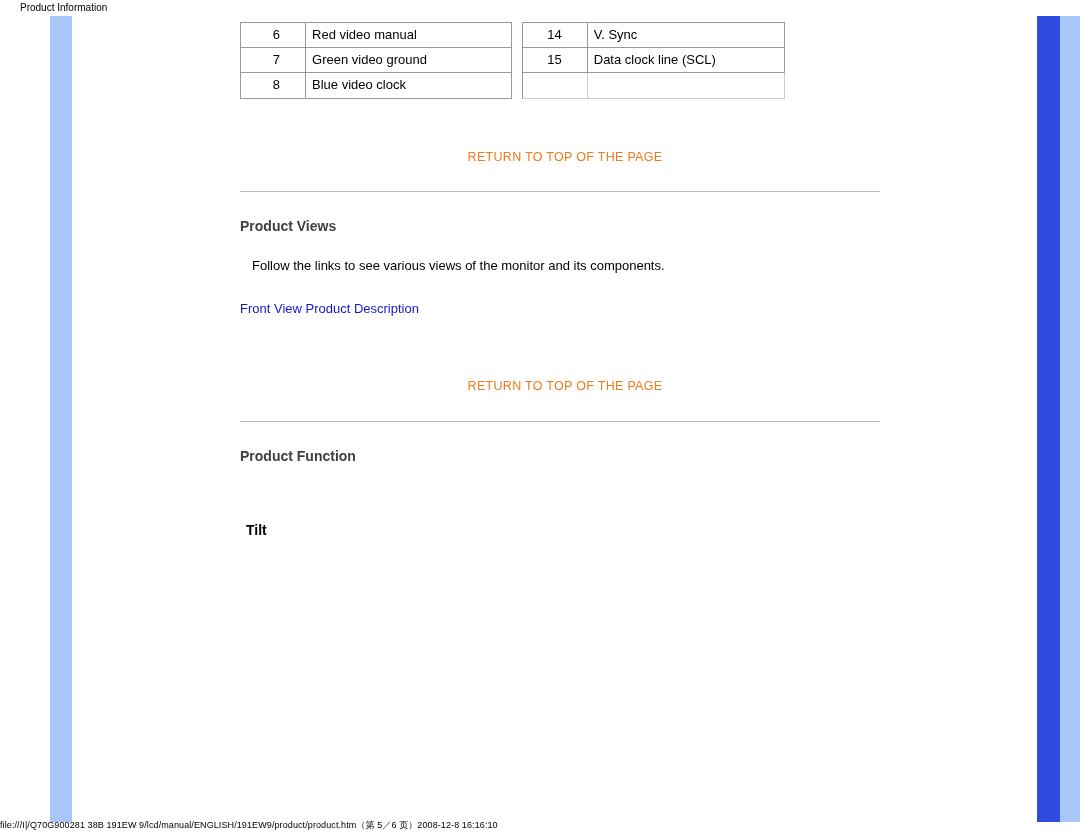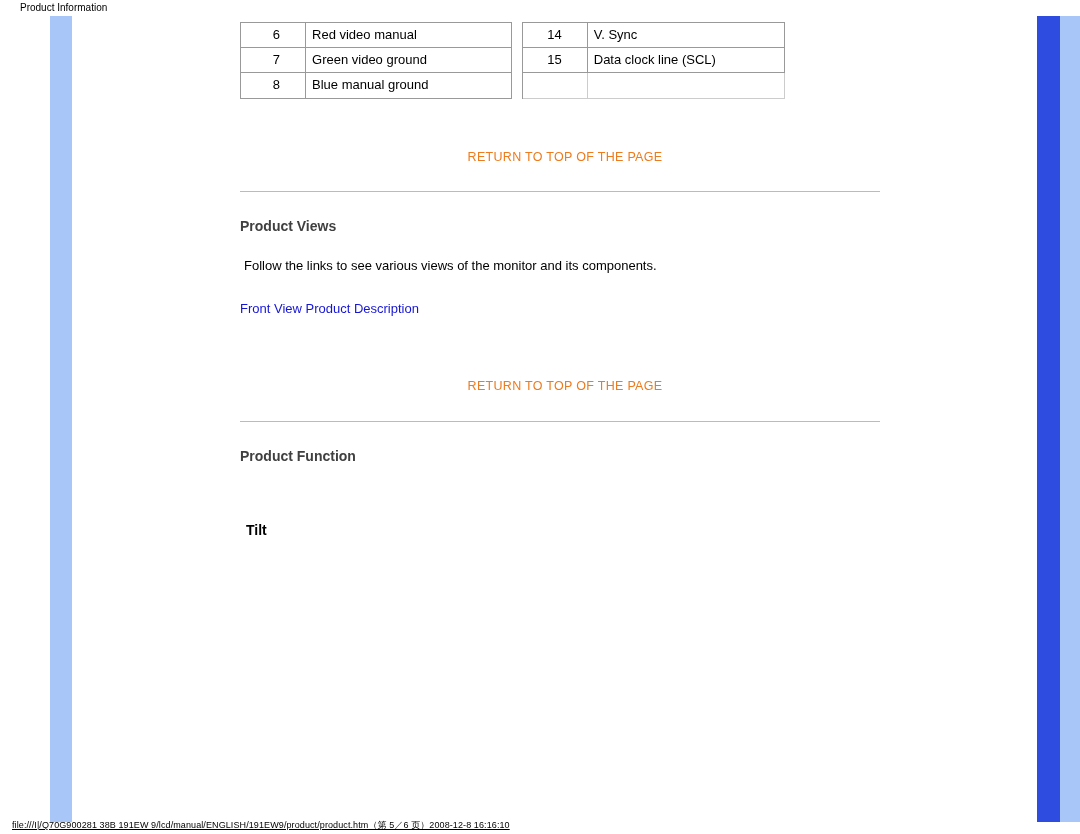--- a/index.html
+++ b/index.html
@@ -87,41 +87,40 @@
     width: 640px;
   }
   .section-head {
     color: #404040;
     font-weight: bold;
     font-size: 14px;
     margin: 0 0 20px;
   }
   .body-text {
     font-size: 13px;
-    margin: 0 4px 25px;
+    margin: 0 12px 25px;
   }
   .blue-link {
     color: #1515d6;
     font-size: 13px;
     text-decoration: none;
   }
   .tilt-label {
     font-weight: bold;
     font-size: 14px;
     margin: 55px 0 12px 6px;
   }
   .footer-text {
     position: absolute;
     bottom: 2px;
-    left: 12px;
+    left: 0;
     font-size: 9px;
     color: #000;
     letter-spacing: 0.1px;
     white-space: nowrap;
-    text-decoration: underline;
   }
 </style>
 </head>
 <body>
 
 <div class="header-bar">
   <span>Product Information</span>
 </div>
 
 <div class="outer">
@@ -142,21 +141,21 @@
       </tr>
       <tr>
         <td class="num">7</td>
         <td>Green video ground</td>
         <td class="sep"></td>
         <td class="num">15</td>
         <td>Data clock line (SCL)</td>
       </tr>
       <tr>
         <td class="num">8</td>
-        <td>Blue manual ground</td>
+        <td>Blue video clock</td>
         <td class="sep"></td>
         <td class="num empty"></td>
         <td class="empty"></td>
       </tr>
     </tbody>
       </table>
 
     <a href="#" class="return-link">RETURN TO TOP OF THE PAGE</a>
     <hr class="sep">
 

